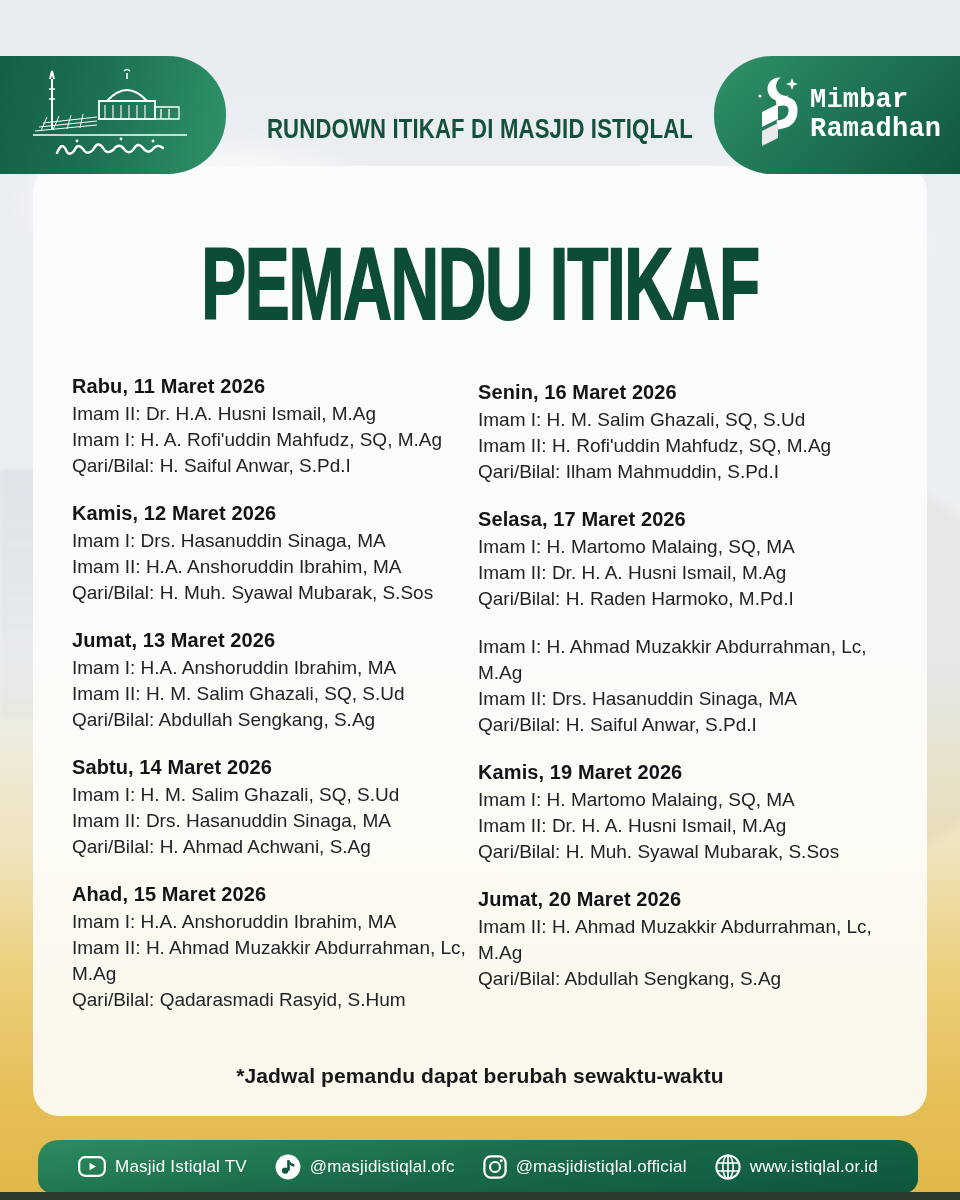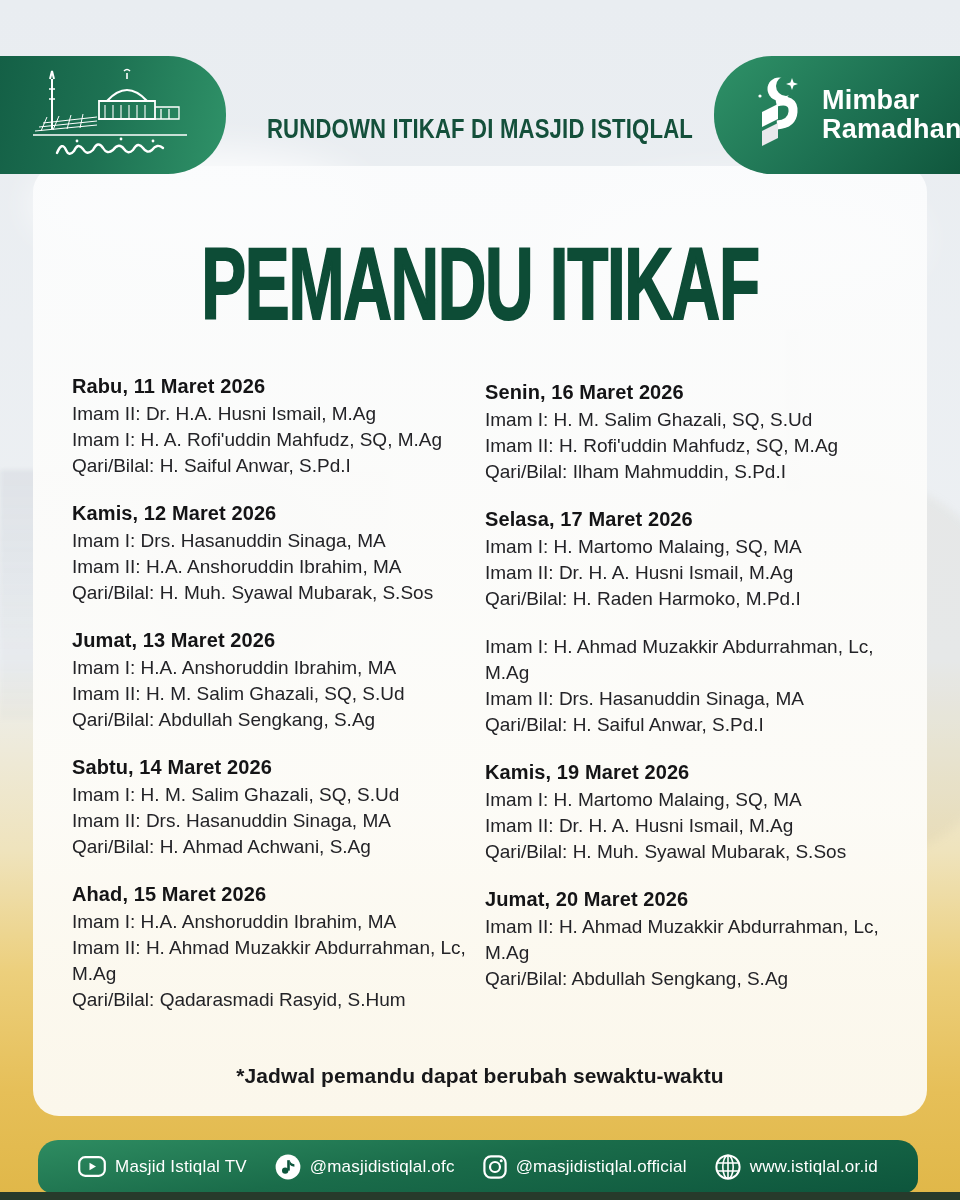--- a/index.html
+++ b/index.html
@@ -32,37 +32,37 @@
   .badge-left {
     position:absolute; left:0; top:56px; width:226px; height:118px;
     border-radius:0 58px 58px 0;
     background:linear-gradient(100deg,#146046 0%, #1d7152 45%, #2f9268 100%);
     display:flex; align-items:center; justify-content:center;
   }
   .badge-right {
     position:absolute; right:0; top:56px; width:246px; height:118px;
     border-radius:58px 0 0 58px;
     background:linear-gradient(135deg,#2f9268 0%, #1d7152 55%, #10573d 100%);
-    display:flex; align-items:center; gap:12px; padding-left:34px; box-sizing:border-box;
+    display:flex; align-items:center; gap:0; padding-left:34px; box-sizing:border-box;font-family:Liberation Mono, monospace;
   }
   .brand-text { color:#ffffff; font-weight:bold; font-size:27px; line-height:1.08; letter-spacing:.2px; }
 
   .banner-title {
     position:absolute; top:114px; left:0; right:0; text-align:center;
     font-size:27px; font-weight:bold; color:#14503b; letter-spacing:.2px;
     transform:scale(.82,1.02);
   }
   .main-title {
     position:absolute; top:226px; left:0; right:0; text-align:center;
     font-size:102px; font-weight:bold; color:#0d4c36; letter-spacing:-2px;
     transform:scaleX(.66); -webkit-text-stroke:2px #0d4c36; white-space:nowrap;
   }
 
   
-  .schedule { position:absolute; top:374px; left:72px; display:flex; gap:11px; }
+  .schedule { position:absolute; top:374px; left:72px; display:flex; gap:4px; }
   .col-left  { width:402px; }
   .col-right { width:424px;margin-top:6px; }
   .block { margin-bottom:22px; }
   .date  { font-size:20px; font-weight:bold; color:#141416; line-height:24px; margin-bottom:3px; letter-spacing:.1px; }
   .line  { font-size:19px; color:#232327; line-height:26px; }
 
   .note {
     position:absolute; top:1064px; left:0; right:0; text-align:center;
     font-size:21px; font-weight:bold; color:#18181a; letter-spacing:.1px;
   }

